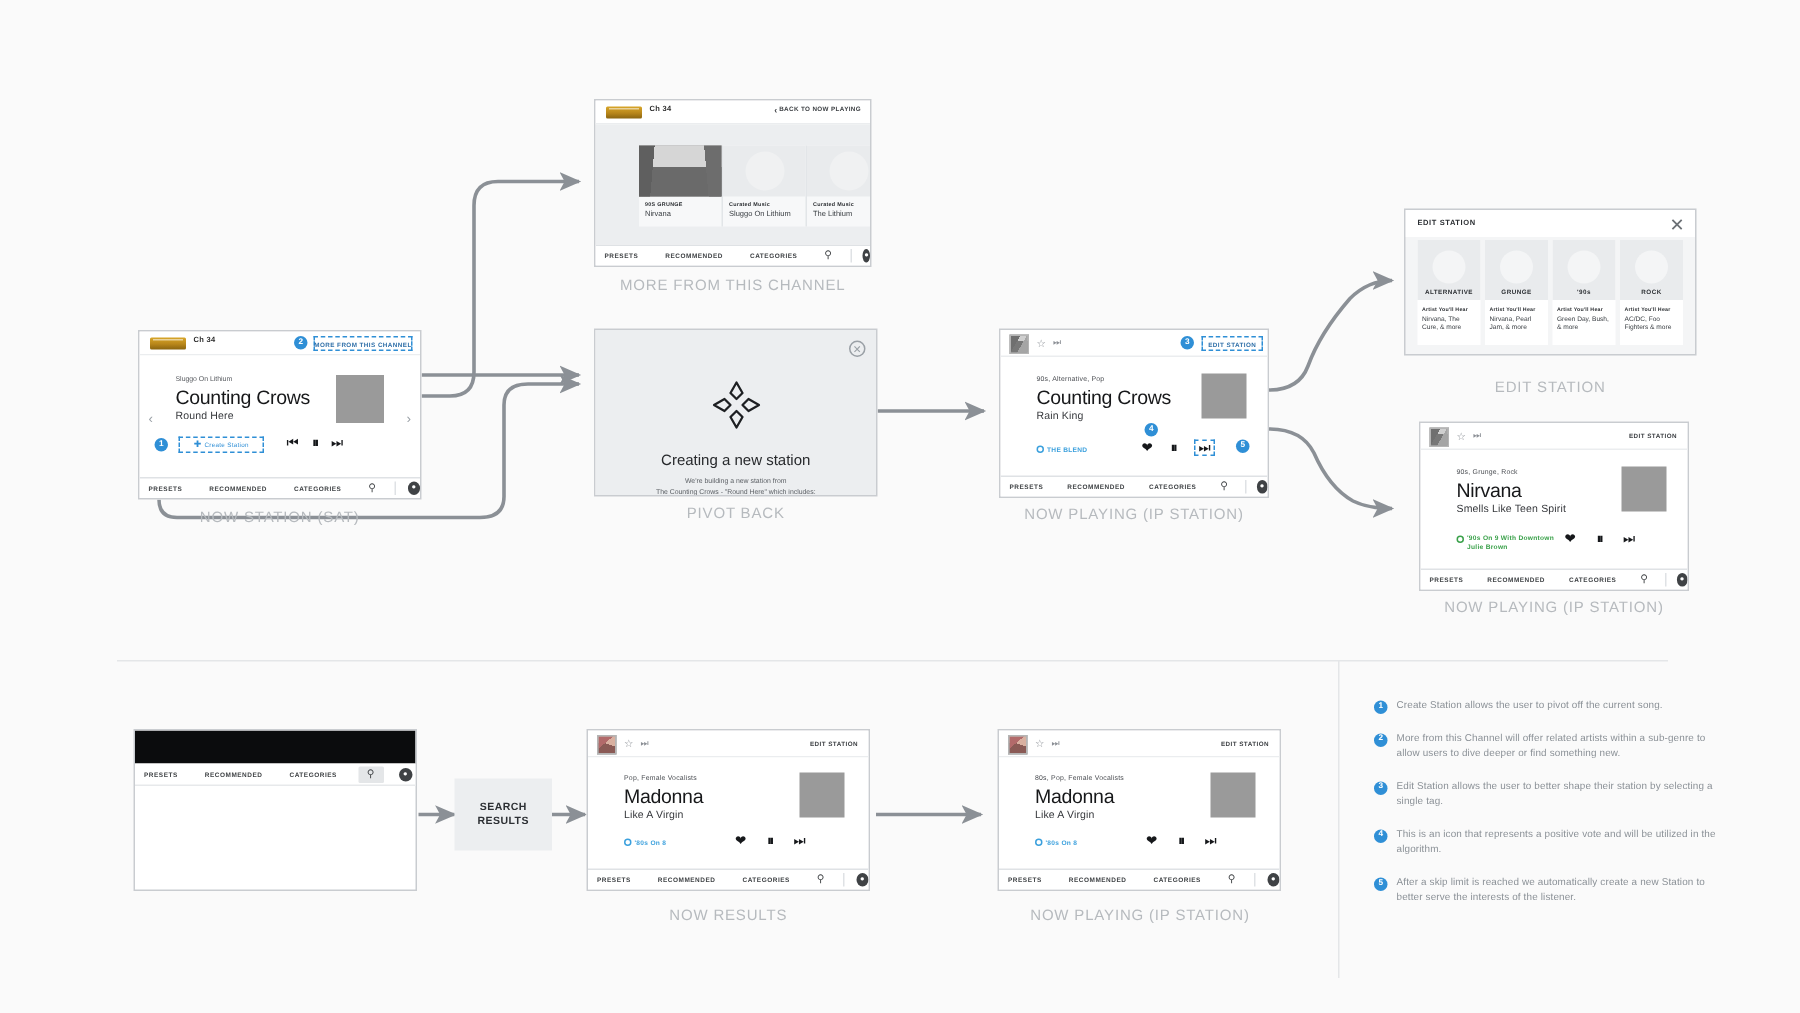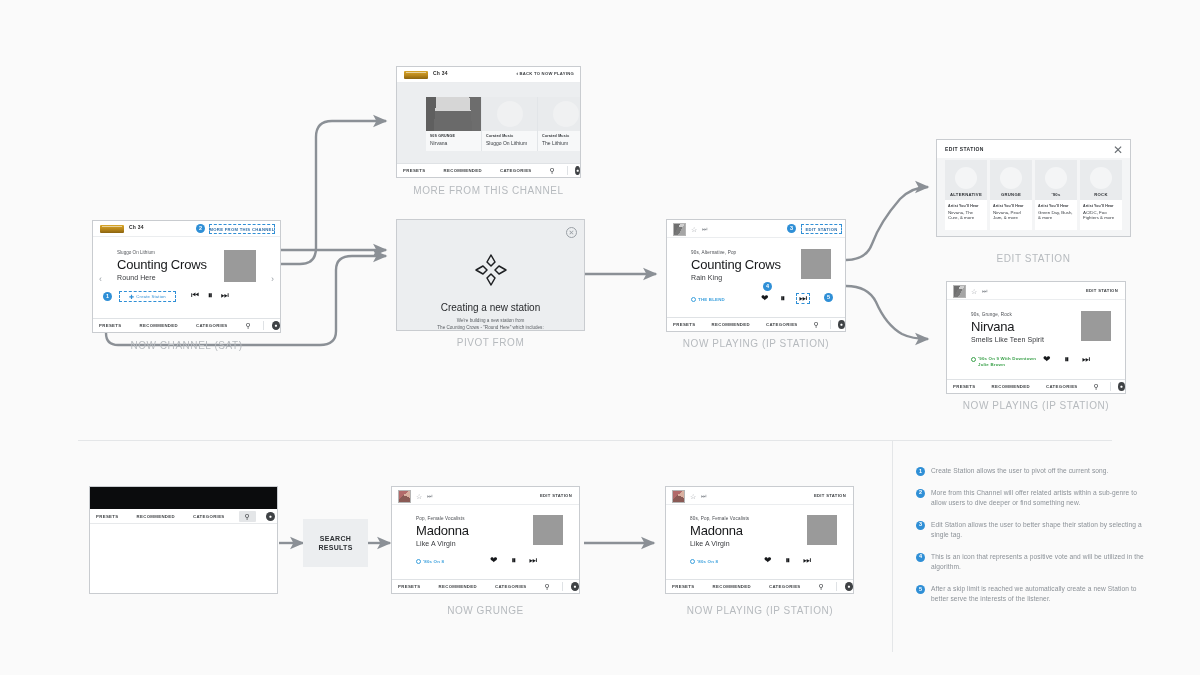--- a/index.html
+++ b/index.html
@@ -223,21 +223,21 @@
 
     <div class="navbar">
       <span class="nv" style="margin-left:6px;">PRESETS</span>
       <span class="nv" style="margin-left:18px;">RECOMMENDED</span>
       <span class="nv" style="margin-left:18px;">CATEGORIES</span>
       <span class="nv-search" style="margin-left:18px;">⚲</span>
       <span class="nv-sep" style="margin-left:12px;"></span>
       <span class="nv-acct" style="margin-left:8px;">●</span>
     </div>
   </div>
-  <div class="caption" style="left:92px;top:340px;width:189px;">NOW CHANNEL (SAT)</div>
+  <div class="caption" style="left:92px;top:340px;width:189px;">NOW STATION (SAT)</div>
 
   <div class="screen" style="left:396px;top:66px;width:185px;height:112px;">
     <div class="scr-head">
       <div class="logo"></div>
       <div class="chnum">Ch 34</div>
       <div class="backnp">
         <span class="chev">‹</span><span>BACK TO NOW PLAYING</span>
       </div>
     </div>
 
@@ -292,21 +292,21 @@
         </svg>
       </div>
       <div class="modal-title">Creating a new station</div>
       <div class="modal-desc">
         <div>We're building a new station from</div>
         <div>The Counting Crows - "Round Here" which includes:</div>
       </div>
 
     </div>
   </div>
-  <div class="caption" style="left:396px;top:337px;width:189px;">PIVOT FROM</div>
+  <div class="caption" style="left:396px;top:337px;width:189px;">PIVOT BACK</div>
 
   <div class="screen" style="left:666px;top:219px;width:180px;height:113px;">
     <div class="scr-head" style="height:18px;">
       <div class="thumb"></div>
       <div class="ico-star" style="left:24px;top:6px;">☆</div>
       <div class="ico-skipsm" style="left:35px;top:6px;">⏭</div>
     </div>
     <div class="dashbox" style="left:134px;top:4px;width:41px;height:10px;">EDIT STATION</div>
     <div class="badge" style="left:120px;top:4px;">3</div>
 
@@ -477,21 +477,21 @@
 
     <div class="navbar">
       <span class="nv" style="margin-left:6px;">PRESETS</span>
       <span class="nv" style="margin-left:18px;">RECOMMENDED</span>
       <span class="nv" style="margin-left:18px;">CATEGORIES</span>
       <span class="nv-search" style="margin-left:18px;">⚲</span>
       <span class="nv-sep" style="margin-left:12px;"></span>
       <span class="nv-acct" style="margin-left:8px;">●</span>
     </div>
   </div>
-  <div class="caption" style="left:391px;top:605px;width:189px;">NOW GRUNGE</div>
+  <div class="caption" style="left:391px;top:605px;width:189px;">NOW RESULTS</div>
 
   <div class="screen" style="left:665px;top:486px;width:189px;height:108px;">
     <div class="scr-head" style="height:18px;">
       <div class="thumb" style="background-image:linear-gradient(140deg,#b26a6a 0 40%,transparent 40%),linear-gradient(200deg,#d9b0a0 0 45%,transparent 45%),linear-gradient(180deg,#e2c0b2 0 38%,#8a5a55 38%);"></div>
       <div class="ico-star" style="left:24px;top:6px;">☆</div>
       <div class="ico-skipsm" style="left:35px;top:6px;">⏭</div>
       <div style="position:absolute;right:7px;top:6px;font-size:4.2px;font-weight:bold;letter-spacing:.3px;color:#3d4044;">EDIT STATION</div>
     </div>
 
     <div class="np-body" style="top:18px;">

